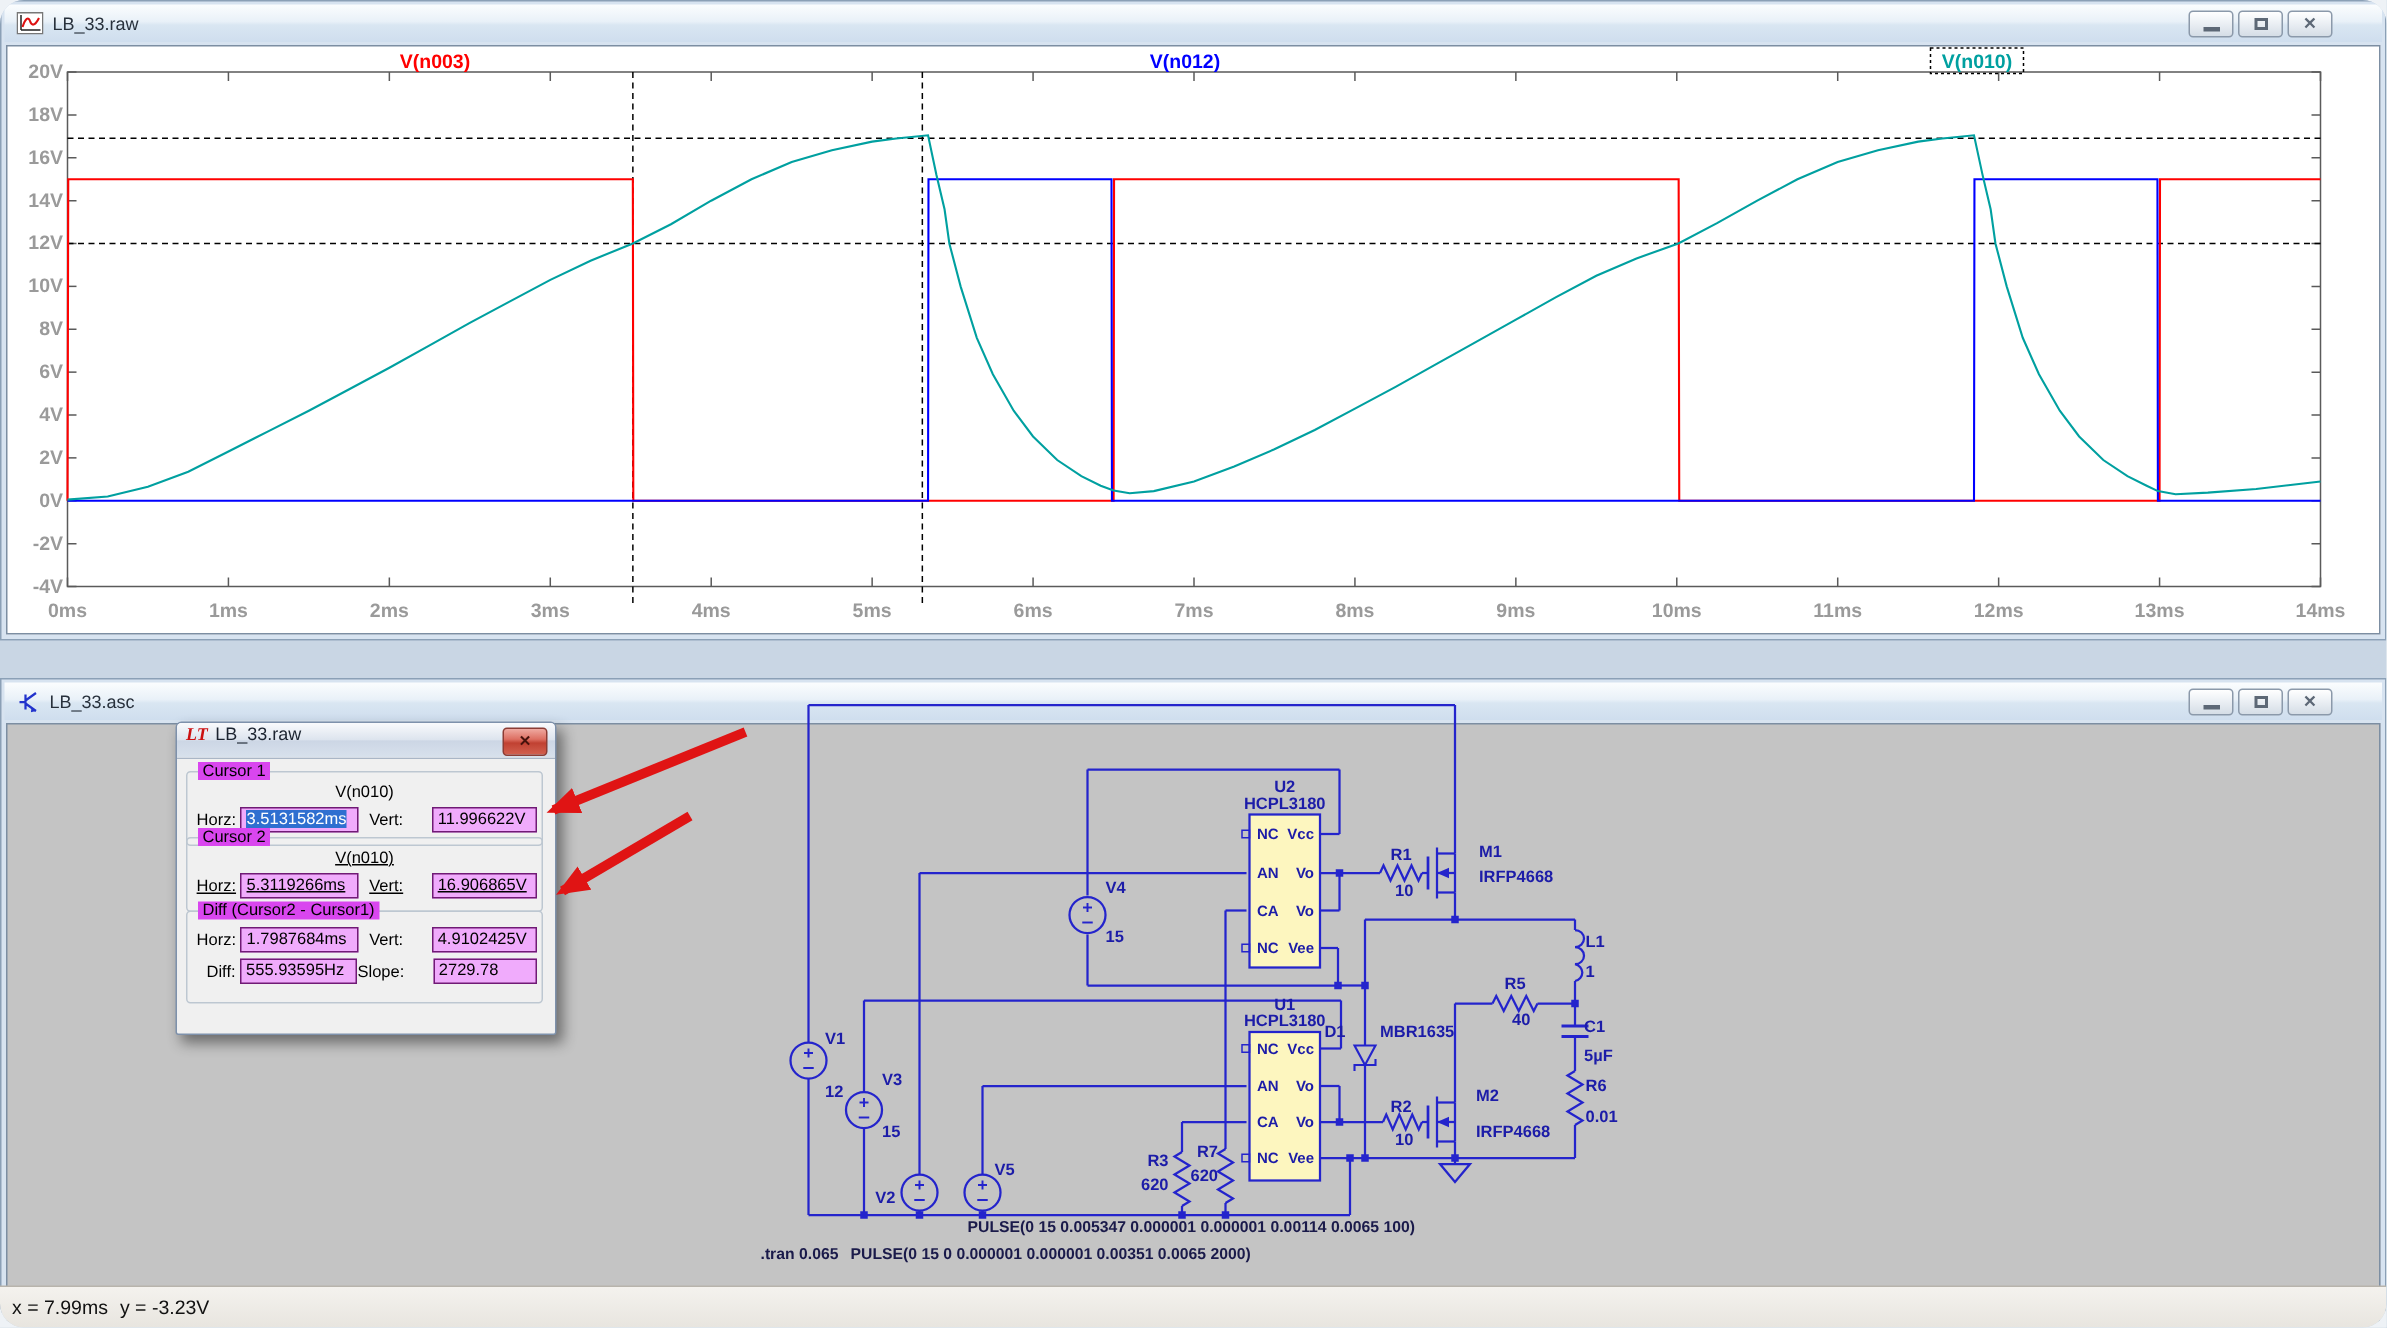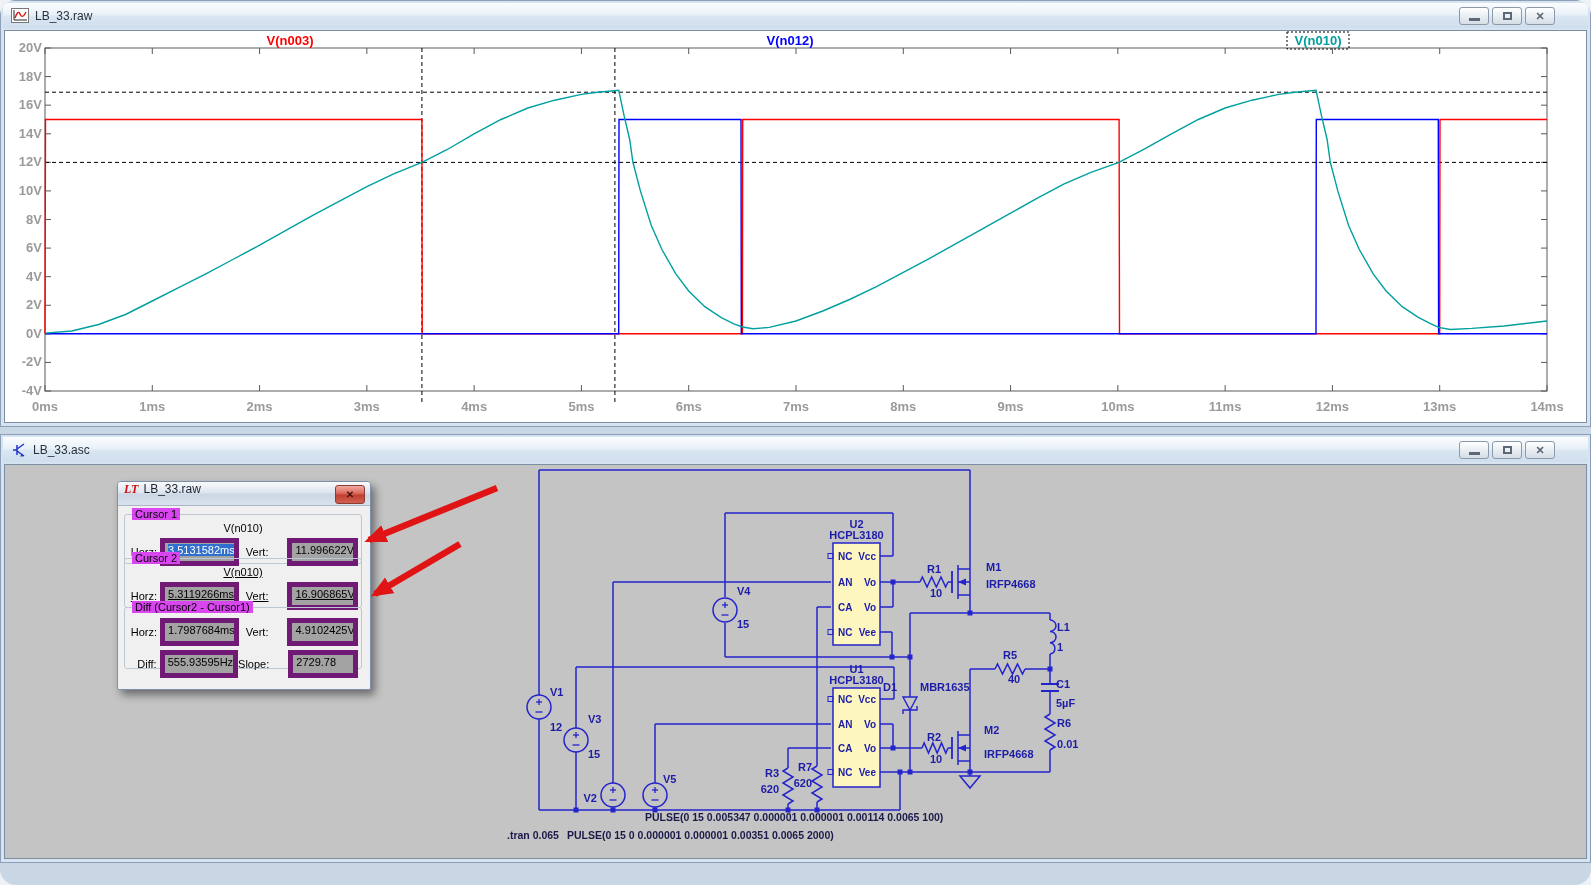--- a/index.html
+++ b/index.html
@@ -40,21 +40,21 @@
   #dlg-close span{color:#46120c;font-weight:bold;font-size:10px;line-height:1;}
   .lt-logo{font-family:"Liberation Serif",serif;font-style:italic;font-weight:bold;
     color:#cc1111;font-size:12px;}
   .grp{position:absolute;left:6px;width:238px;border:1px solid #bdc7d1;border-radius:3px;
     box-sizing:border-box;}
   .grp-label{position:absolute;top:-7px;left:7px;background:#d946ef;padding:0 3px;
     font-size:11px;color:#000;}
   .sig-name{text-align:center;margin-top:7px;font-size:11px;}
   .vrow{display:flex;align-items:center;margin:4px 3px 0 3px;}
   .vlabel{width:33px;text-align:right;margin-right:3px;font-size:11px;}
-  .vbox{height:28px;border:5px solid #701a75;background:#a3a3a3;font-size:11px;
+  .vbox{height:17px;border:1px solid #701a75;background:#f0abfc;font-size:11px;
     padding:1px 2px 0 3px;box-sizing:border-box;overflow:hidden;white-space:nowrap;}
   .vbox.w1{width:88px;}
   .vbox.w2{width:78px;margin-left:16px;}
   .sel{background:#2f6fd0;color:#fff;}
   
   #plot-svg, #sch-svg{position:absolute;left:0;top:0;}
   #arrows{position:absolute;left:0;top:0;z-index:60;pointer-events:none;}
   .icon16{display:block;}
 </style>
 </head>
@@ -182,21 +182,21 @@
       <polyline points="45.0,333.8 618.7,333.8 619.0,119.5 741.0,119.5 741.3,333.8 1316.0,333.8 1316.3,119.5 1438.3,119.5 1438.6,333.8 1547.0,333.8" fill="none" stroke="#0000ff" stroke-width="1.4"></polyline>
       <polyline points="45.0,333.1 71.8,331.0 98.6,324.5 125.5,314.5 152.3,301.0 179.1,287.4 205.9,273.8 232.8,259.5 259.6,245.2 286.4,230.2 313.2,215.2 340.0,200.9 366.9,186.6 393.7,173.8 421.9,162.3 447.3,149.5 474.1,133.8 501.0,119.5 527.8,108.0 554.6,100.2 581.4,94.4 597.5,92.3 618.7,90.2 624.3,116.6 629.7,139.5 632.9,162.3 640.4,190.9 651.2,225.2 661.9,249.5 675.8,273.8 688.7,291.0 704.8,306.7 720.9,317.4 733.8,323.8 742.4,327.0 753.1,328.8 769.2,327.4 796.0,321.0 822.8,311.0 849.6,299.5 876.5,286.7 903.3,272.4 930.1,258.1 956.9,243.1 983.8,228.1 1010.6,213.1 1037.4,198.1 1064.2,183.8 1091.0,172.3 1118.9,162.3 1144.7,148.8 1171.5,133.8 1198.3,119.5 1225.1,108.0 1252.0,100.2 1278.8,94.4 1294.9,92.3 1316.0,90.2 1321.7,116.6 1327.1,139.5 1330.3,162.3 1337.8,190.9 1348.5,225.2 1359.3,249.5 1373.2,273.8 1386.1,291.0 1402.2,306.7 1418.3,317.4 1431.1,323.8 1438.6,327.4 1450.4,329.5 1471.9,328.4 1504.1,326.0 1525.5,323.5 1547.0,321.0" fill="none" stroke="#00a0a0" stroke-width="1.4"></polyline>
       <g>
         <text x="290" y="45" text-anchor="middle" font-size="13" font-weight="bold" fill="#ff0000">V(n003)</text>
         <text x="790" y="45" text-anchor="middle" font-size="13" font-weight="bold" fill="#0000ff">V(n012)</text>
         <text x="1318" y="45" text-anchor="middle" font-size="13" font-weight="bold" fill="#00a0a0">V(n010)</text>
         <rect x="1287" y="32" width="62" height="17" fill="none" stroke="#000" stroke-dasharray="2 2"></rect>
       </g>
     </svg>
 
-  <div class="mdiwin" style="top:434px;height:429px;">
+  <div class="mdiwin" style="top:452px;height:429px;">
     <div class="titlebar">
       <svg class="icon16" width="16" height="16">
         <path d="M2,8 L6,8 M6,3 L6,13 M6,7 L13,2 M6,9 L13,14" stroke="#2233cc" stroke-width="1.5" fill="none"></path>
         <path d="M10,12 l3,2 l-3.4,0.8 z" fill="#2233cc"></path>
       </svg>
       <span class="title-text">LB_33.asc</span>
       <div class="winbtns">
         <div class="mdi-btn">
             <div class="glyph-min"></div>
           </div>
@@ -449,20 +449,24 @@
       </div>
       <div class="vrow">
         <span class="vlabel">Diff:</span>
         <div class="vbox w1">555.93595Hz</div>
         <span class="vlabel">Slope:</span>
         <div class="vbox w2">2729.78</div>
       </div>
     </div>
   </div>
 
+  <div id="status-bar">
+    <span>x = 7.99ms</span>
+    <span>y = -3.23V</span>
+  </div>
 
   <svg id="arrows" width="1591" height="885">
     <defs>
       <marker id="arrh" markerUnits="userSpaceOnUse" markerWidth="24" markerHeight="20" refX="17" refY="9" orient="auto">
         <path d="M0,0 L22,9 L0,18 z" fill="#e01414"></path>
       </marker>
     </defs>
     <line x1="497" y1="488" x2="369" y2="540" stroke="#e01414" stroke-width="6.5" marker-end="url(#arrh)"></line>
     <line x1="460" y1="544" x2="375" y2="594" stroke="#e01414" stroke-width="6.5" marker-end="url(#arrh)"></line>
   </svg>

